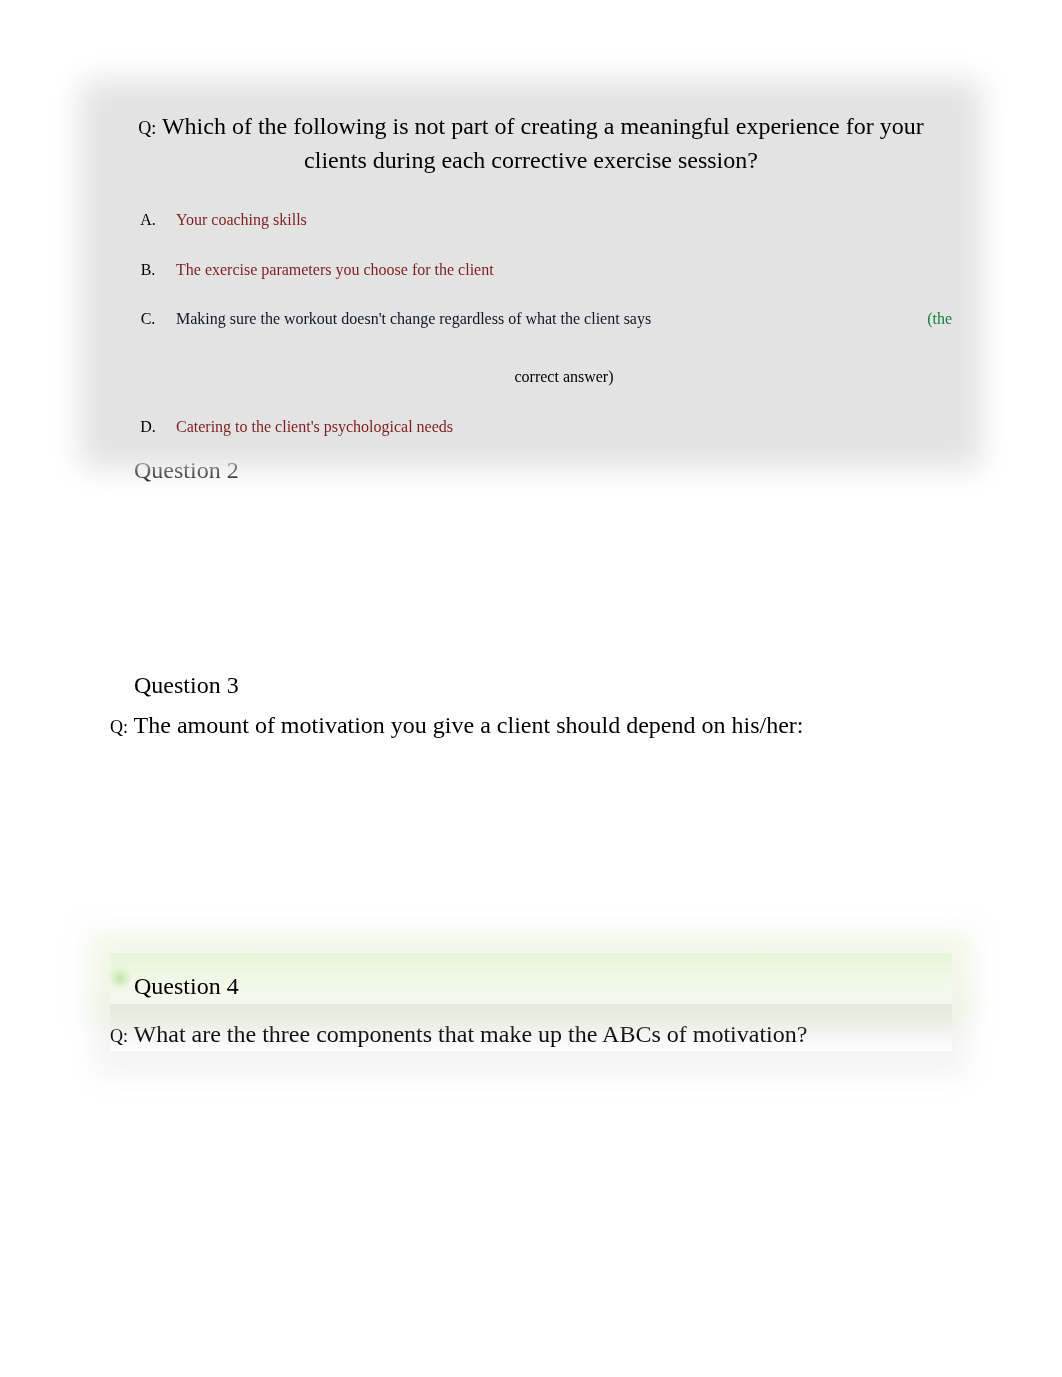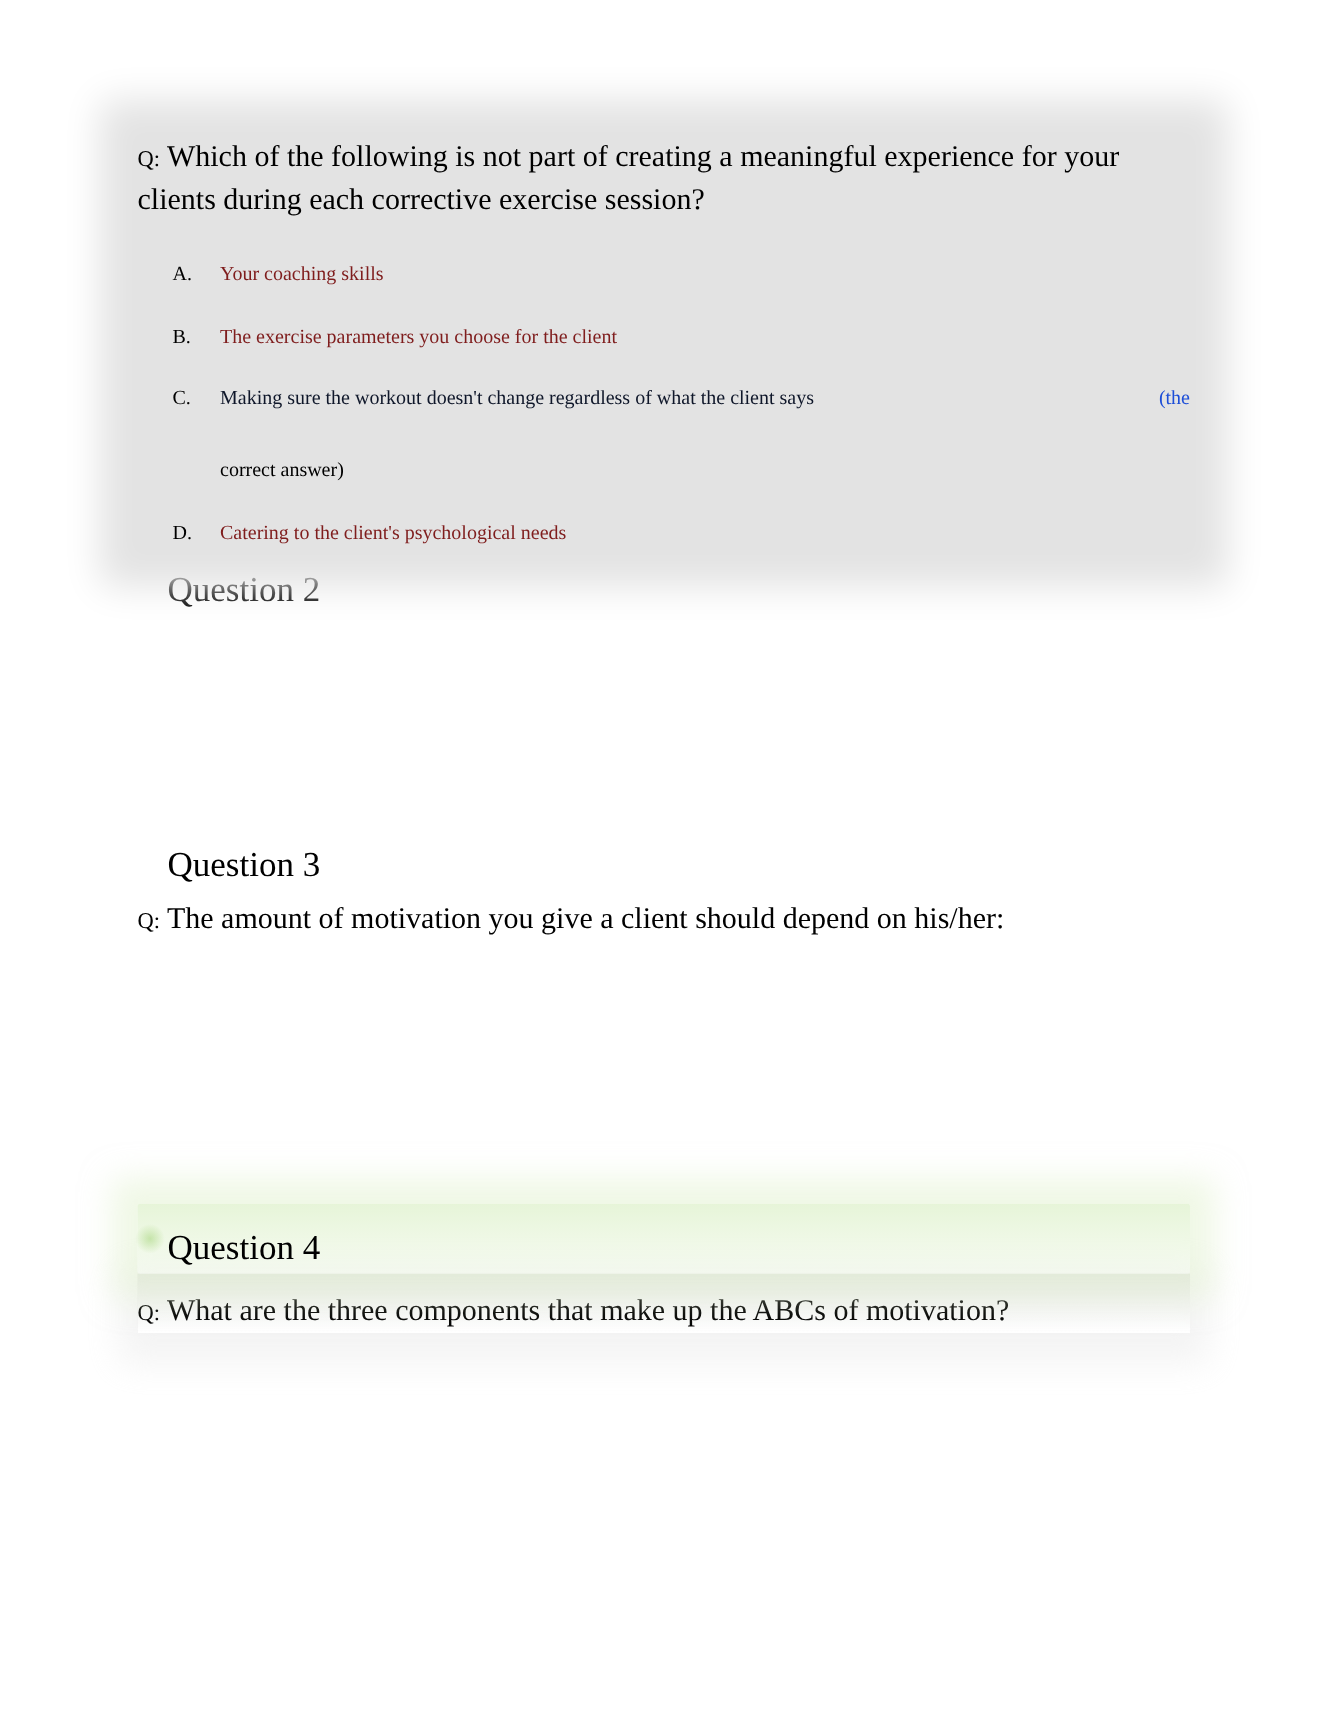--- a/index.html
+++ b/index.html
@@ -16,20 +16,21 @@
     .question-block {
       margin-bottom: 10px;
     }
     .blur-box {
       position: relative;
     }
     .blur-grey {
       background: #e3e3e3;
       box-shadow: 0 0 30px 30px #e3e3e3;
       border-radius: 2px;
+      text-align: center;
     }
     .blur-green-header {
       background: linear-gradient(to bottom, rgba(220,240,200,0.7), rgba(230,245,215,0.3));
       box-shadow: 0 0 25px 20px rgba(225,242,205,0.5);
       border-radius: 2px;
       padding: 4px 0;
     }
     .blur-grey-bottom {
       background: linear-gradient(to bottom, rgba(227,227,227,0.9), rgba(255,255,255,0.1));
       box-shadow: 0 10px 25px 15px rgba(227,227,227,0.4);
@@ -38,21 +39,21 @@
       position: absolute;
       left: -2px;
       top: 50%;
       transform: translateY(-50%);
       width: 24px;
       height: 24px;
       background: radial-gradient(circle, rgba(170,215,130,0.6) 0%, rgba(170,215,130,0.0) 70%);
       border-radius: 50%;
     }
     .question-header {
-      font-size: 28px;
+      font-size: 24px;
       color: #000;
       margin: 18px 0 10px 24px;
       font-weight: normal;
     }
     .prompt {
       font-size: 24px;
       line-height: 1.4;
       color: #000;
       margin-bottom: 20px;
     }
@@ -76,21 +77,21 @@
       color: #000;
       min-width: 20px;
     }
     .answer-wrong {
       color: #7f1d1d;
     }
     .answer-correct {
       color: #0f172a;
     }
     .correct-note {
-      color: #1d4ed8;
+      color: #15803d;
       margin-left: auto;
       white-space: nowrap;
     }
     .answer-text-wrap {
       display: flex;
       flex: 1;
       gap: 20px;
       align-items: flex-start;
       flex-wrap: wrap;
     }

